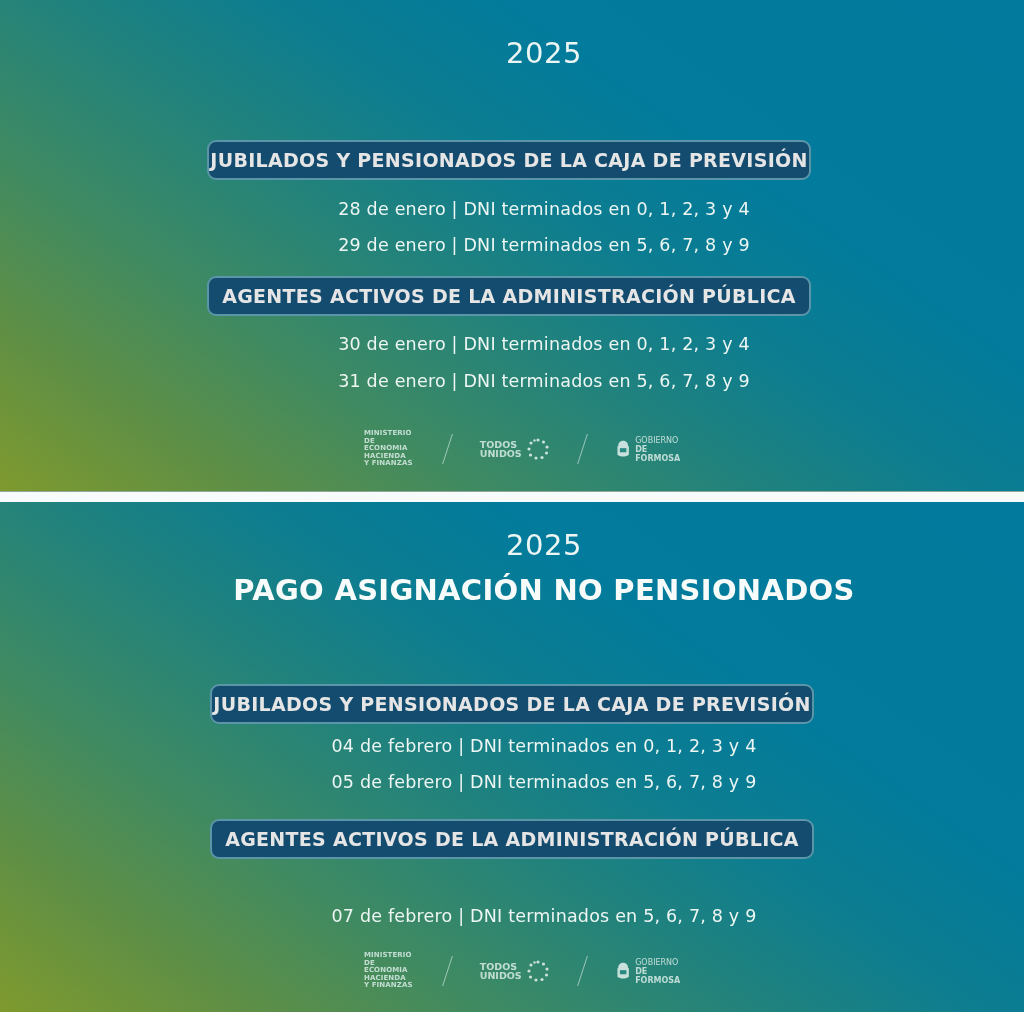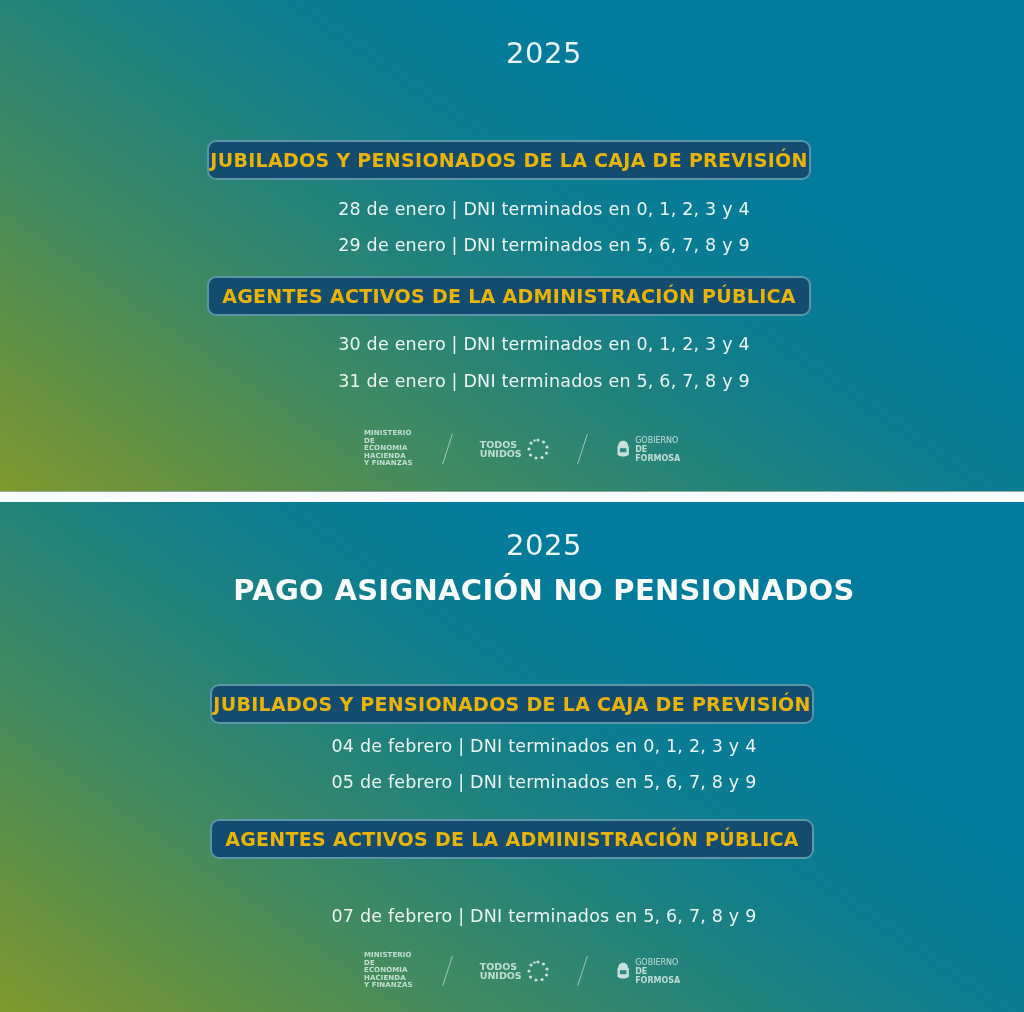--- a/index.html
+++ b/index.html
@@ -27,21 +27,21 @@
   .title-big { font-size: 39px; font-weight: bold; letter-spacing: 1px; color: #f7fbfa; }
   .title-med { font-size: 29px; font-weight: bold; letter-spacing: 0.3px; color: #f7fbfa; }
 
   .pill {
     position: absolute; height: 40px; box-sizing: border-box;
     background: #134c6e;
     border: 2px solid #5a95a8;
     border-radius: 9px;
     display: flex; align-items: center; justify-content: center;
     font-size: 19px; font-weight: bold; letter-spacing: 0.3px;
-    color: #eab308; white-space: nowrap;
+    color: #e5e5e5; white-space: nowrap;
   }
   .row { font-size: 17.5px; color: #eef6f3; letter-spacing: 0.2px; }
 
   .footer {
     position: absolute; left: 364px; height: 34px; width: 320px;
     display: flex; align-items: center; gap: 24px;
     color: #d9ece6; opacity: 0.85;
   }
   .logo-text-small { font-size: 7px; font-weight: bold; line-height: 7.5px; letter-spacing: 0.1px; }
   .logo-text-mid { font-size: 9.5px; font-weight: bold; line-height: 9.5px; }

